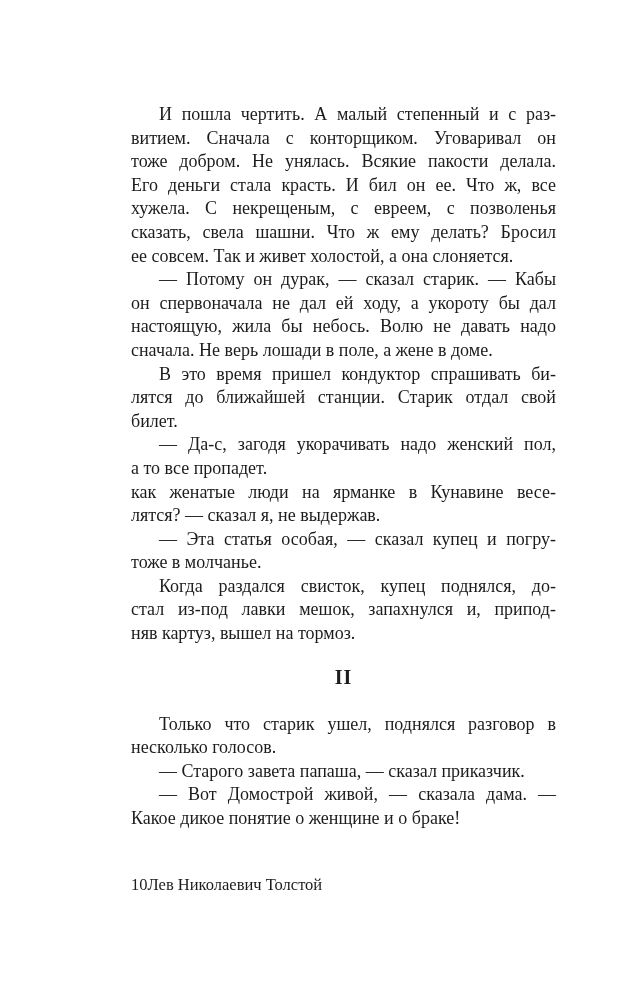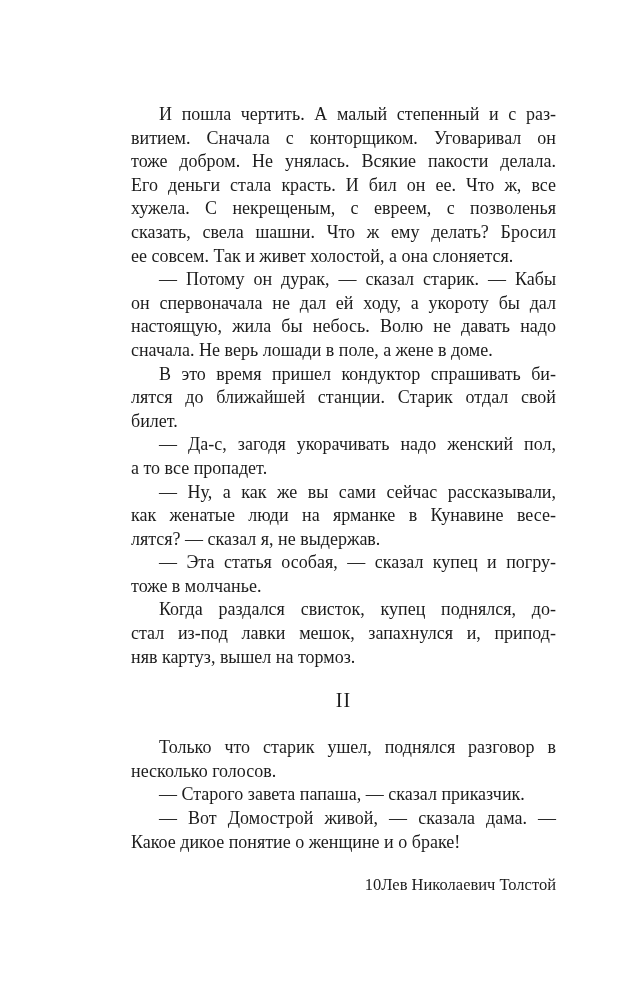--- a/index.html
+++ b/index.html
@@ -24,34 +24,34 @@
     font-size: 18px;
     line-height: 23.6px;
     text-align: justify;
     text-align-last: justify;
     white-space: nowrap;
   }
   .line.first { padding-left: 28px; }
   .line.last { text-align-last: left; }
   .heading { margin-top: 17px; margin-bottom: 22px; }
   .heading .line {
-    font-weight: normal;
+    font-weight: bold;
     font-size: 20px;
     line-height: 28px;
     text-align: right;
     text-align-last: center;
     letter-spacing: 1px;
   }
   .footer {
     position: absolute;
     left: 131px;
     top: 874px;
     width: 425px;
     display: flex;
-    justify-content: flex-end;
+    justify-content: flex-start;
     align-items: baseline;
     font-size: 16.5px;
     line-height: 22px;
   }
   .footer .page-number { font-style: normal; }
   .footer .author { }
 </style>
 </head>
 <body>
 
@@ -75,21 +75,20 @@
       <div class="para">
         <div class="line first">В это время пришел кондуктор спрашивать би-</div>
         <div class="line">лятся до ближайшей станции. Старик отдал свой</div>
         <div class="line last">билет.</div>
       </div>
       <div class="para">
         <div class="line first">— Да-с, загодя укорачивать надо женский пол,</div>
         <div class="line last">а то все пропадет.</div>
       </div>
       <div class="para">
-        <div class="line first">— Ну, а как же вы сами сейчас рассказывали,</div>
         <div class="line">как женатые люди на ярманке в Кунавине весе-</div>
         <div class="line last">лятся? — сказал я, не выдержав.</div>
       </div>
       <div class="para">
         <div class="line first">— Эта статья особая, — сказал купец и погру-</div>
         <div class="line last">тоже в молчанье.</div>
       </div>
       <div class="para">
         <div class="line first">Когда раздался свисток, купец поднялся, до-</div>
         <div class="line">стал из-под лавки мешок, запахнулся и, припод-</div>

